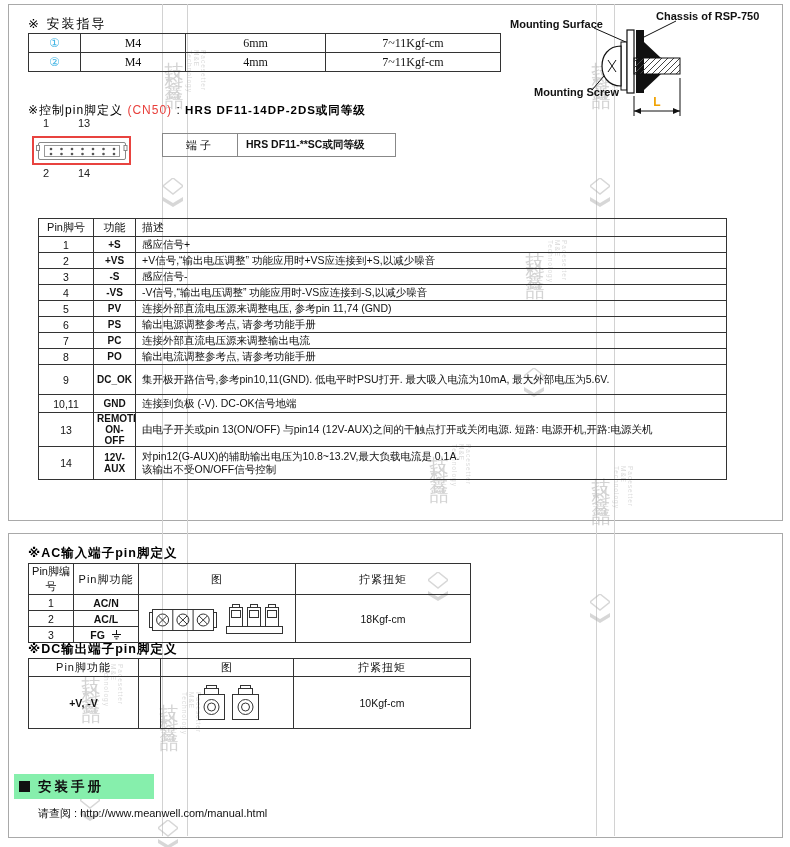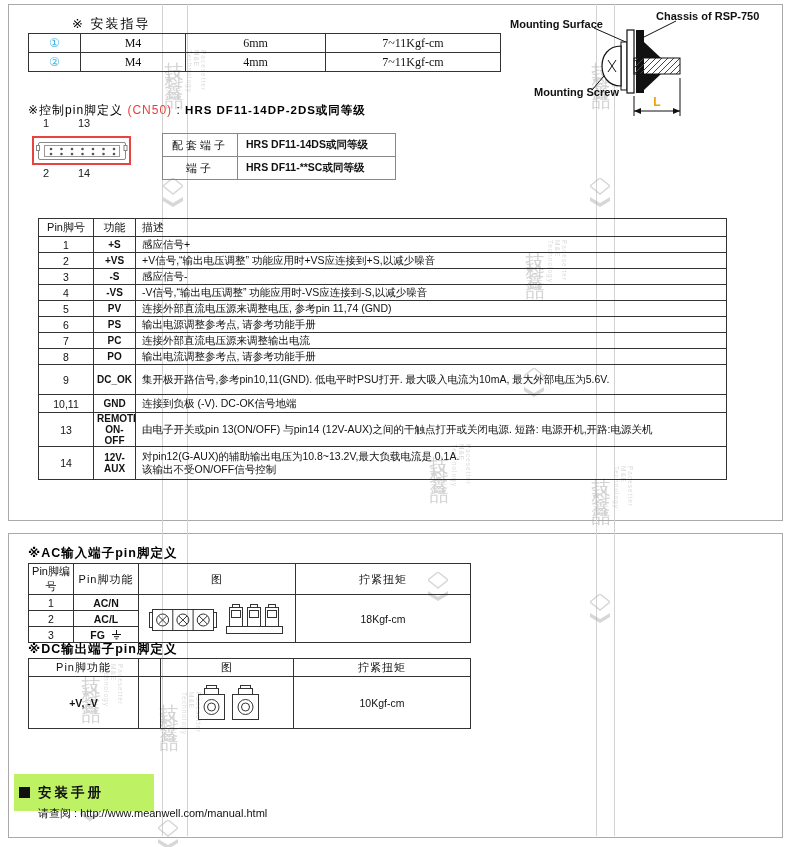--- a/index.html
+++ b/index.html
@@ -50,22 +50,22 @@
   .pin-table .desc{white-space:pre-line;line-height:13px;padding-left:6px;}
 
   .acdc-table th{font-size:11px;letter-spacing:1px;}
   .acdc-table td{font-size:10.5px;}
   .fnc{font-weight:bold;margin-top:7px;}
 
   .conn-label{position:absolute;font-size:11px;color:#222;}
   .redbox{position:absolute;border:2px solid #e8433f;box-sizing:border-box;}
 
   .manual-head{
-    position:absolute;left:14px;top:774px;width:140px;height:37px;
-    background:#bef264;display:flex;align-items:center;
+    position:absolute;left:14px;top:774px;width:140px;height:25px;
+    background:#86efac;display:flex;align-items:center;
   }
   .manual-head .sq{width:11px;height:11px;background:#111;margin:0 8px 0 5px;}
   .manual-head .txt{font-size:13.5px;font-weight:bold;letter-spacing:3px;}
   .manual-note{position:absolute;left:38px;top:806px;font-size:11px;}
 
   svg{display:block;}
   text{font-family:"Liberation Sans","DejaVu Sans",sans-serif;}
 </style>
 </head>
 <body>
@@ -128,21 +128,21 @@
 </div>
 <div class="wm" style="left:158px;top:688px;">
   <div class="chars">技科鑫品</div>
   <div class="sub">Pacesetter M&amp;E Technology</div>
   <svg class="logo" width="20" height="30" viewBox="0 0 20 30">
       <polygon points="10,0 20,8 10,16 0,8" fill="none" stroke="#b0b0b0" stroke-width="1.5"></polygon>
       <polygon points="0,19 10,25 20,19 20,23 10,29 0,23" fill="#b0b0b0"></polygon>
     </svg>
 </div>
 
-<div class="abs sec-title" style="left:28px;top:15px;font-size:13px;letter-spacing:2px;margin-left:44px;">※ 安装指导</div>
+<div class="abs sec-title" style="left:28px;top:15px;font-size:13px;letter-spacing:2px;">※ 安装指导</div>
 
 <table class="abs install-table" style="left:28px;top:33px;width:472px;">
   <colgroup>
       <col style="width:52px">
       <col style="width:105px">
       <col style="width:140px">
       <col style="width:175px">
     </colgroup>
   <tbody>
   <tr style="height:19px;">
@@ -234,24 +234,20 @@
     </g>
   </svg>
 </div>
 
 <table class="abs term-table" style="left:162px;top:133px;width:233px;">
   <colgroup>
       <col style="width:75px">
       <col style="width:158px">
     </colgroup>
   <tbody>
-      <tr>
-    <td class="lbl">配套端子</td>
-    <td class="val">HRS DF11-14DS或同等级</td>
-  </tr>
   <tr>
     <td class="lbl">端子</td>
     <td class="val">HRS DF11-**SC或同等级</td>
   </tr>
 </tbody>
   </table>
 
 <table class="abs pin-table" style="left:38px;top:218px;width:688px;">
   <colgroup>
       <col style="width:55px">

